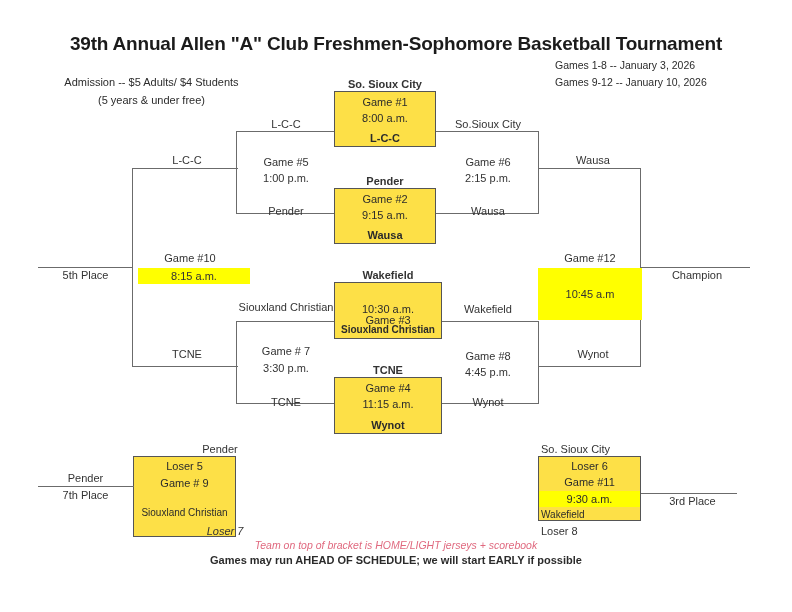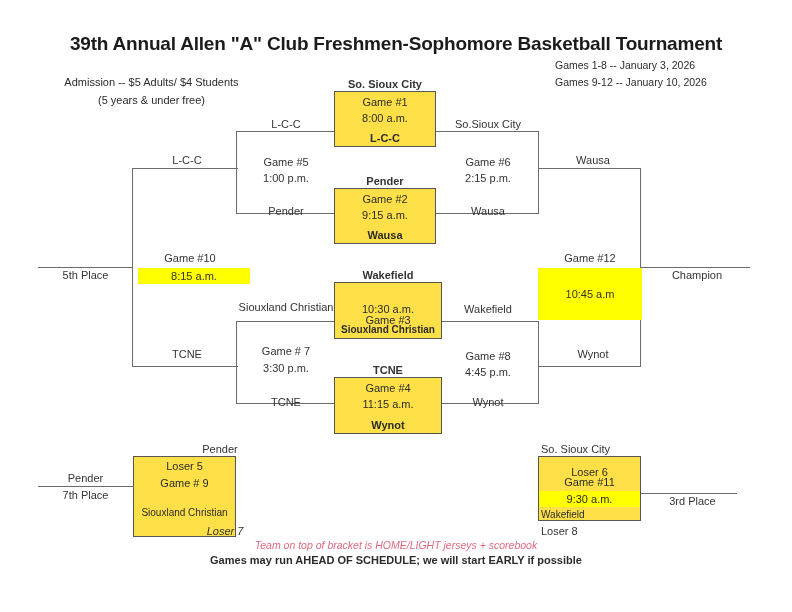--- a/index.html
+++ b/index.html
@@ -160,21 +160,21 @@
     <div class="l1" style="top:50px;font-size:10px;">Siouxland Christian</div>
   </div>
   <div class="lbl ctr" style="left:175px;top:443px;width:90px;">Pender</div>
   <div class="lbl ctr" style="left:180px;top:525px;width:90px;font-style:italic;">Loser 7</div>
 
   <div class="ln-h" style="left:38px;top:486px;width:96px;"></div>
   <div class="lbl ctr" style="left:38px;top:472px;width:95px;">Pender</div>
   <div class="lbl ctr" style="left:38px;top:489px;width:95px;">7th Place</div>
 
   <div class="gbox" style="left:538px;top:456px;width:103px;height:65px;">
-    <div class="l1" style="top:3px;margin-top:6px;">Loser 6</div>
+    <div class="l1" style="top:3px;">Loser 6</div>
     <div class="l1" style="top:19px;">Game #11</div>
     <div class="l1 hl" style="top:34px;padding:2px 0;">9:30 a.m.</div>
     <div class="l1" style="top:52px;font-size:10px;text-align:left;padding-left:2px;">Wakefield</div>
   </div>
   <div class="lbl" style="left:541px;top:443px;">So. Sioux City</div>
   <div class="lbl" style="left:541px;top:525px;">Loser 8</div>
 
   <div class="ln-h" style="left:641px;top:493px;width:96px;"></div>
   <div class="lbl ctr" style="left:645px;top:495px;width:95px;">3rd Place</div>
 

